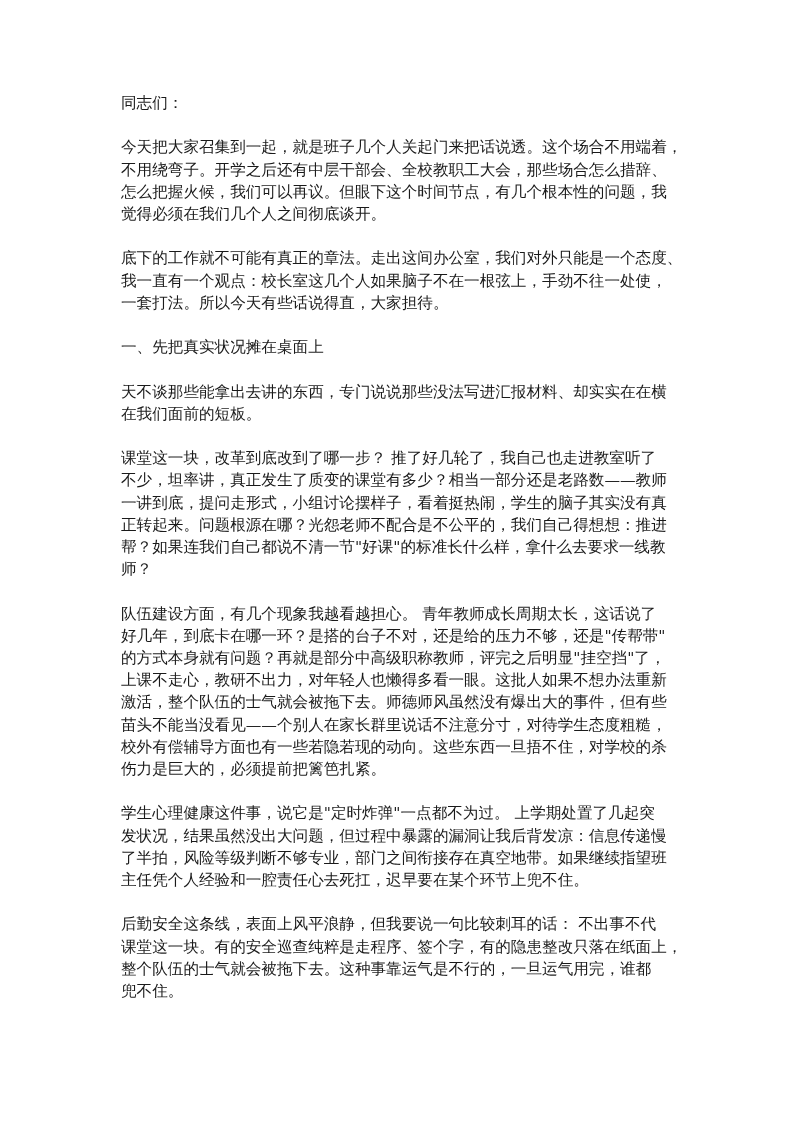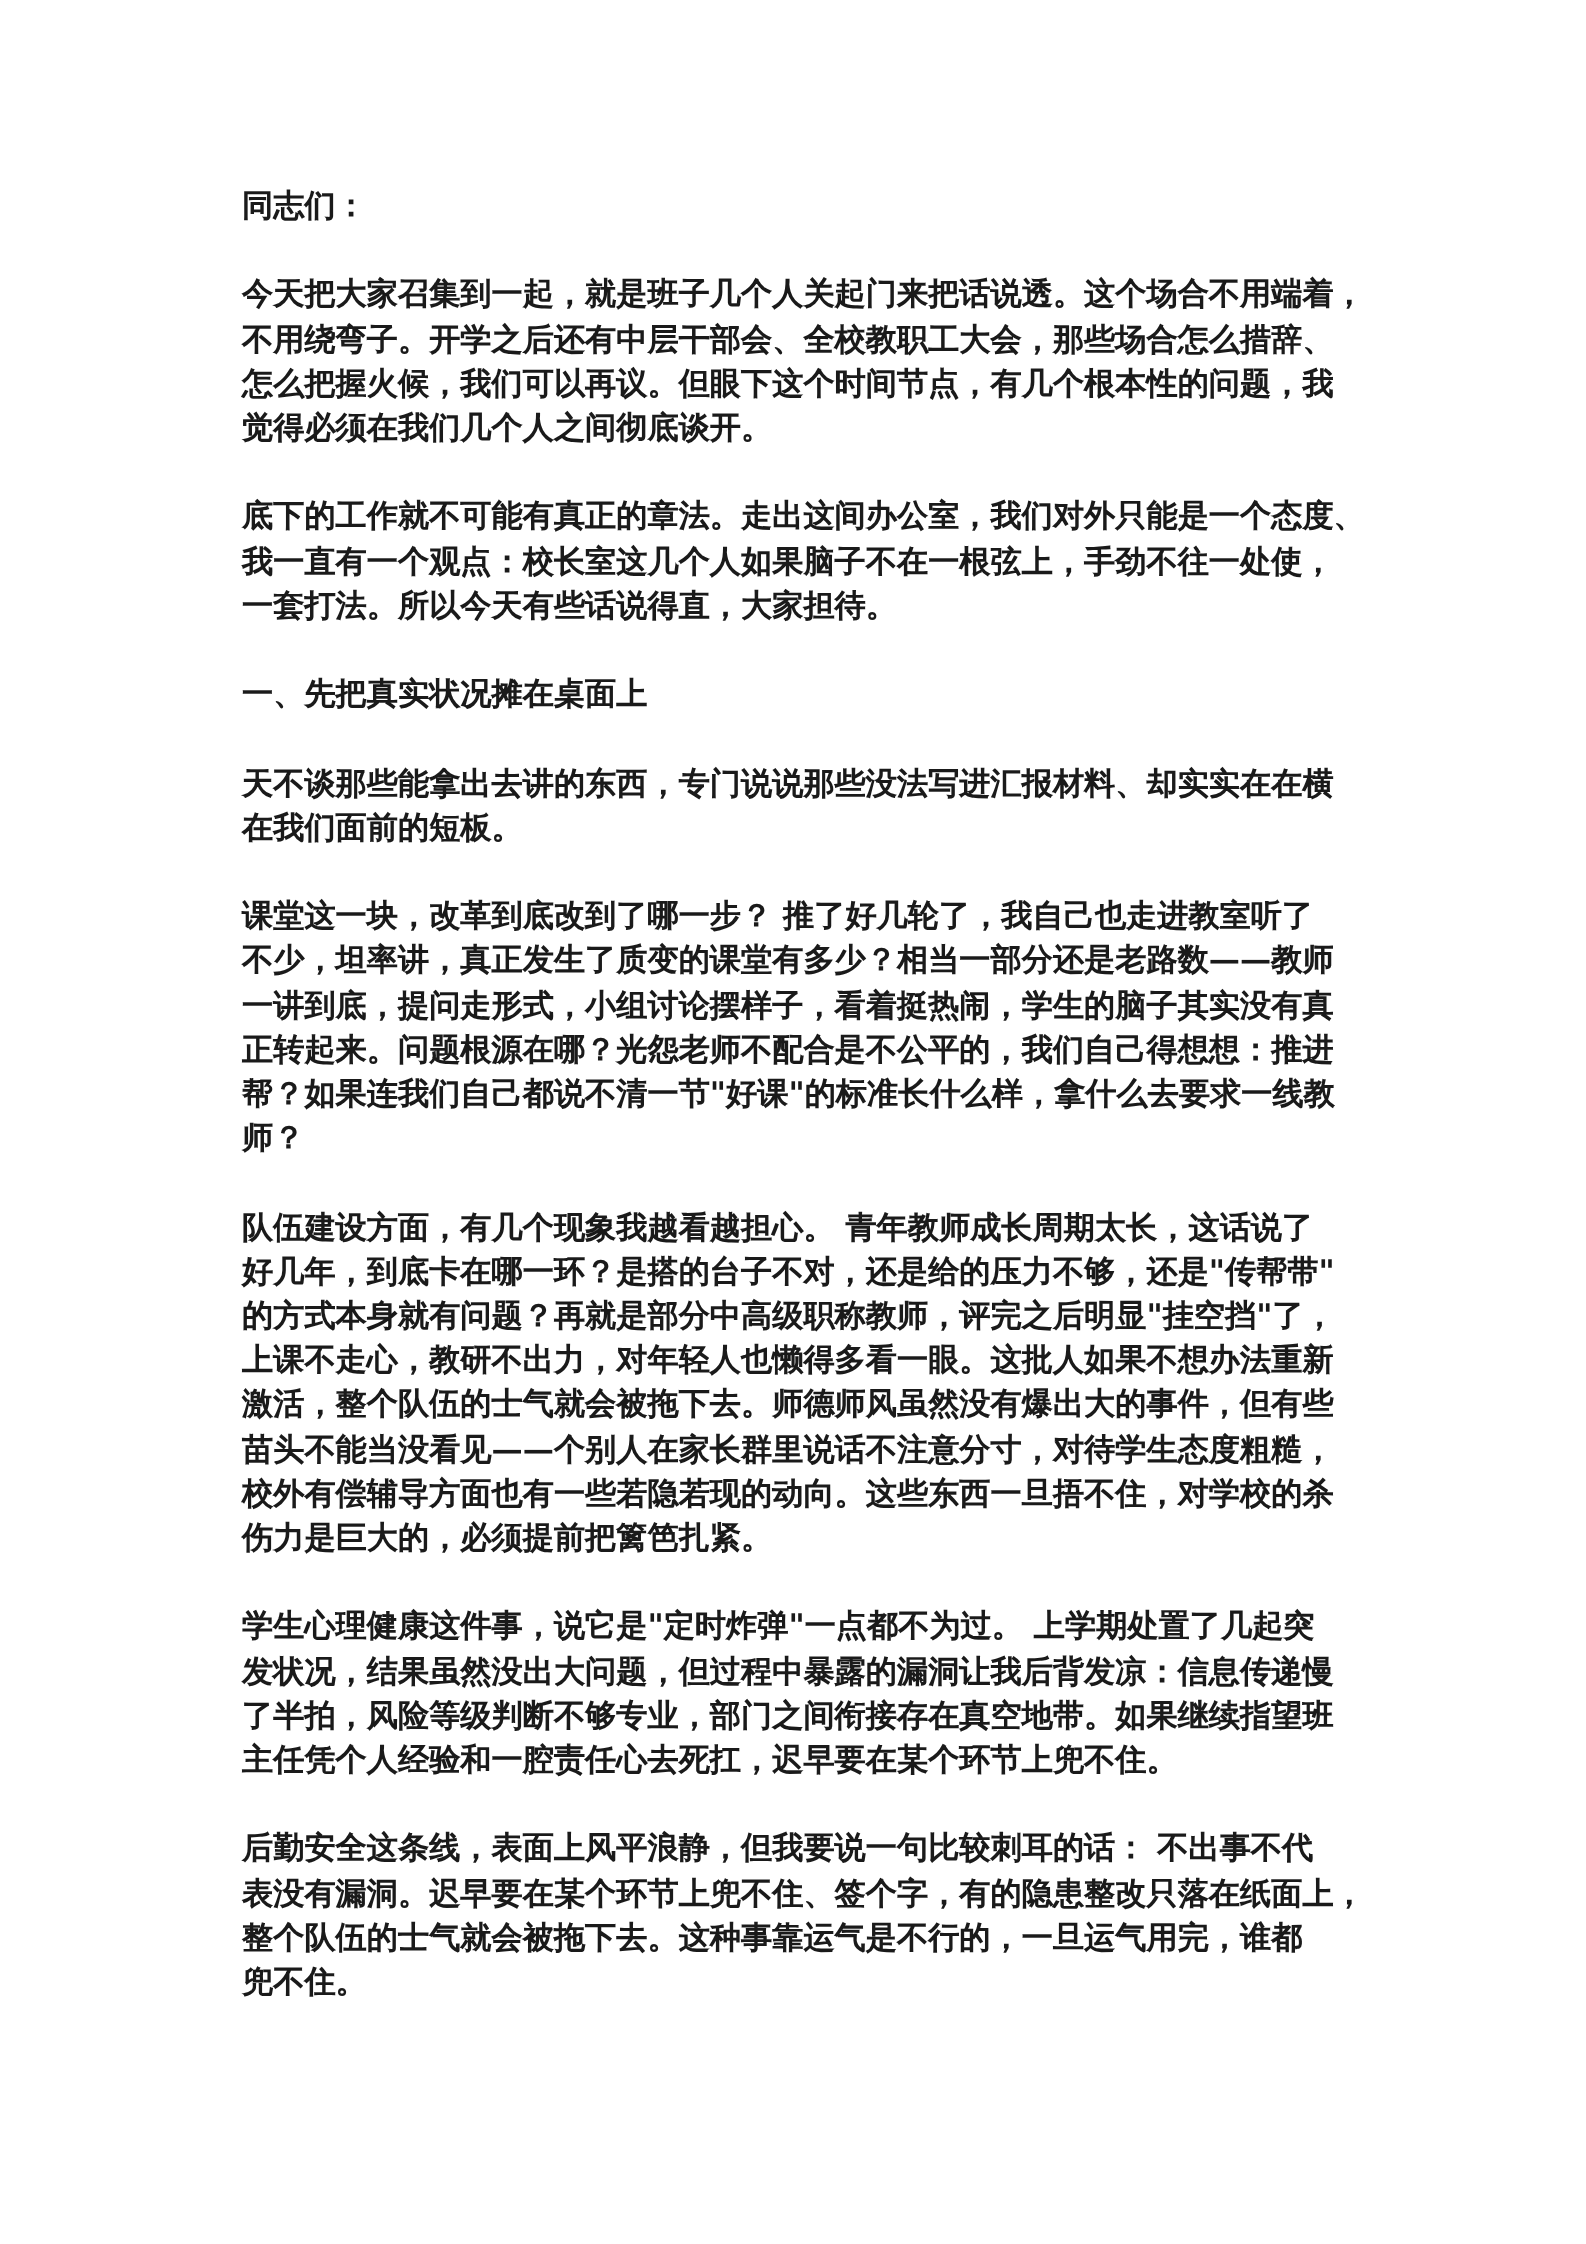--- a/index.html
+++ b/index.html
@@ -2,21 +2,21 @@
 <html><head>
 <meta charset="utf-8">
 <style>
   html, body { margin: 0; padding: 0; background: #ffffff; }
   body { width: 793px; height: 1122px; position: relative; overflow: hidden; }
   .page {
     position: absolute; left: 121px; top: 92px; width: 560px;
     font-family: "DejaVu Serif", "Liberation Serif", serif;
     font-size: 15.6px; line-height: 22.2px; color: #1a1a1a;
   }
-  .para { margin: 0 0 22.2px 0; font-weight: bold; }
+  .para { margin: 0 0 22.2px 0; }
   .line { display: block; white-space: nowrap; }
 </style>
 </head>
 <body>
 
 <div class="page">
   <p class="para">
     <span class="line">同志们：</span>
   </p>
 
@@ -64,17 +64,17 @@
 
   <p class="para">
     <span class="line">学生心理健康这件事，说它是"定时炸弹"一点都不为过。 上学期处置了几起突</span>
     <span class="line">发状况，结果虽然没出大问题，但过程中暴露的漏洞让我后背发凉：信息传递慢</span>
     <span class="line">了半拍，风险等级判断不够专业，部门之间衔接存在真空地带。如果继续指望班</span>
     <span class="line">主任凭个人经验和一腔责任心去死扛，迟早要在某个环节上兜不住。</span>
   </p>
 
   <p class="para">
     <span class="line">后勤安全这条线，表面上风平浪静，但我要说一句比较刺耳的话： 不出事不代</span>
-    <span class="line">表没有漏洞。迟早要在某个环节上兜不住、签个字，有的隐患整改只落在纸面上，</span>
+    <span class="line">课堂这一块。有的安全巡查纯粹是走程序、签个字，有的隐患整改只落在纸面上，</span>
     <span class="line">整个队伍的士气就会被拖下去。这种事靠运气是不行的，一旦运气用完，谁都</span>
     <span class="line">兜不住。</span>
   </p>
 </div>
 
 </body></html>

